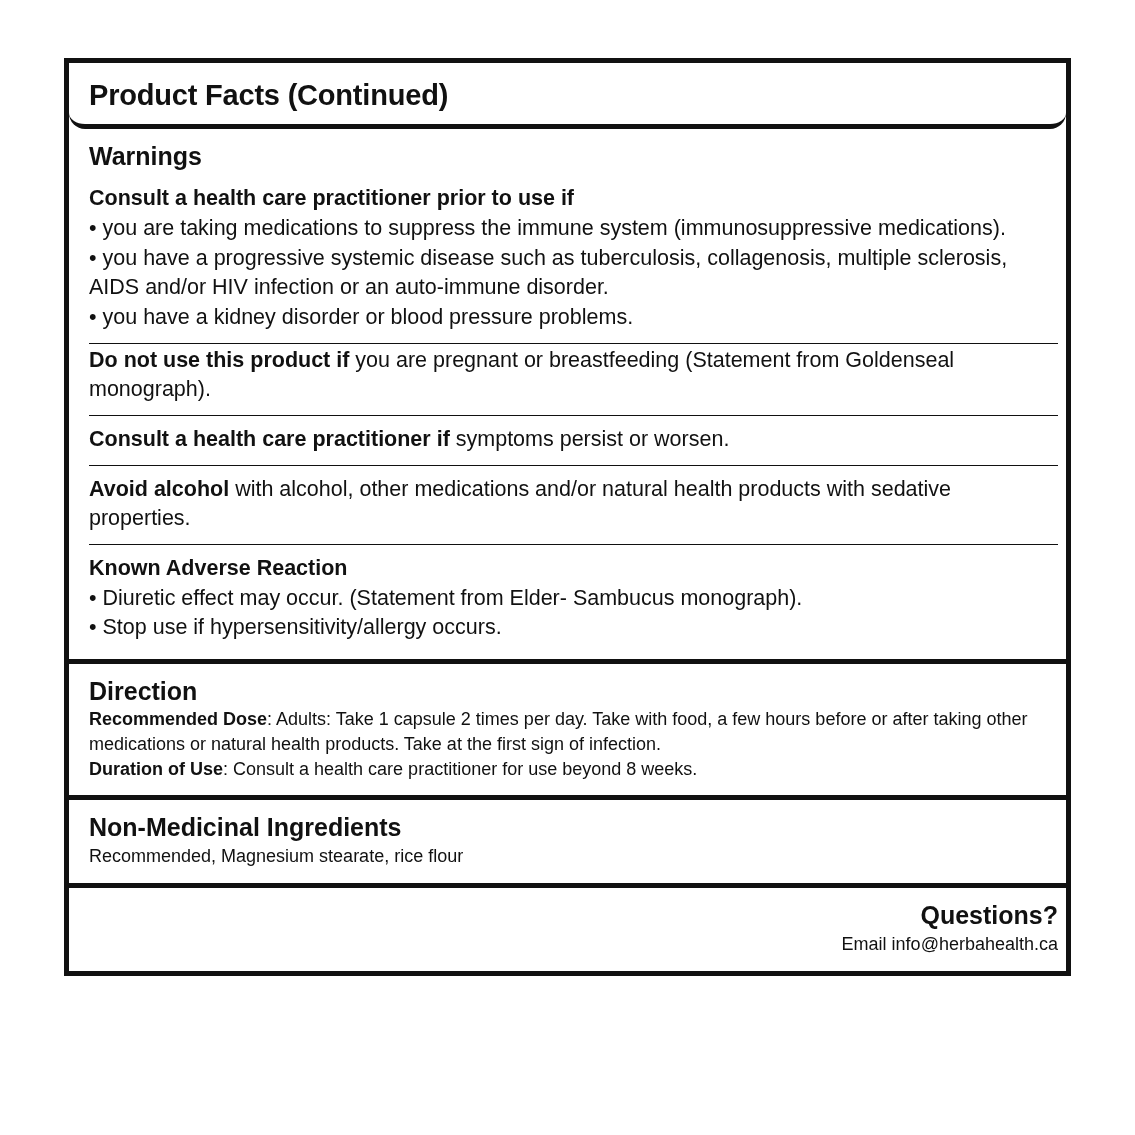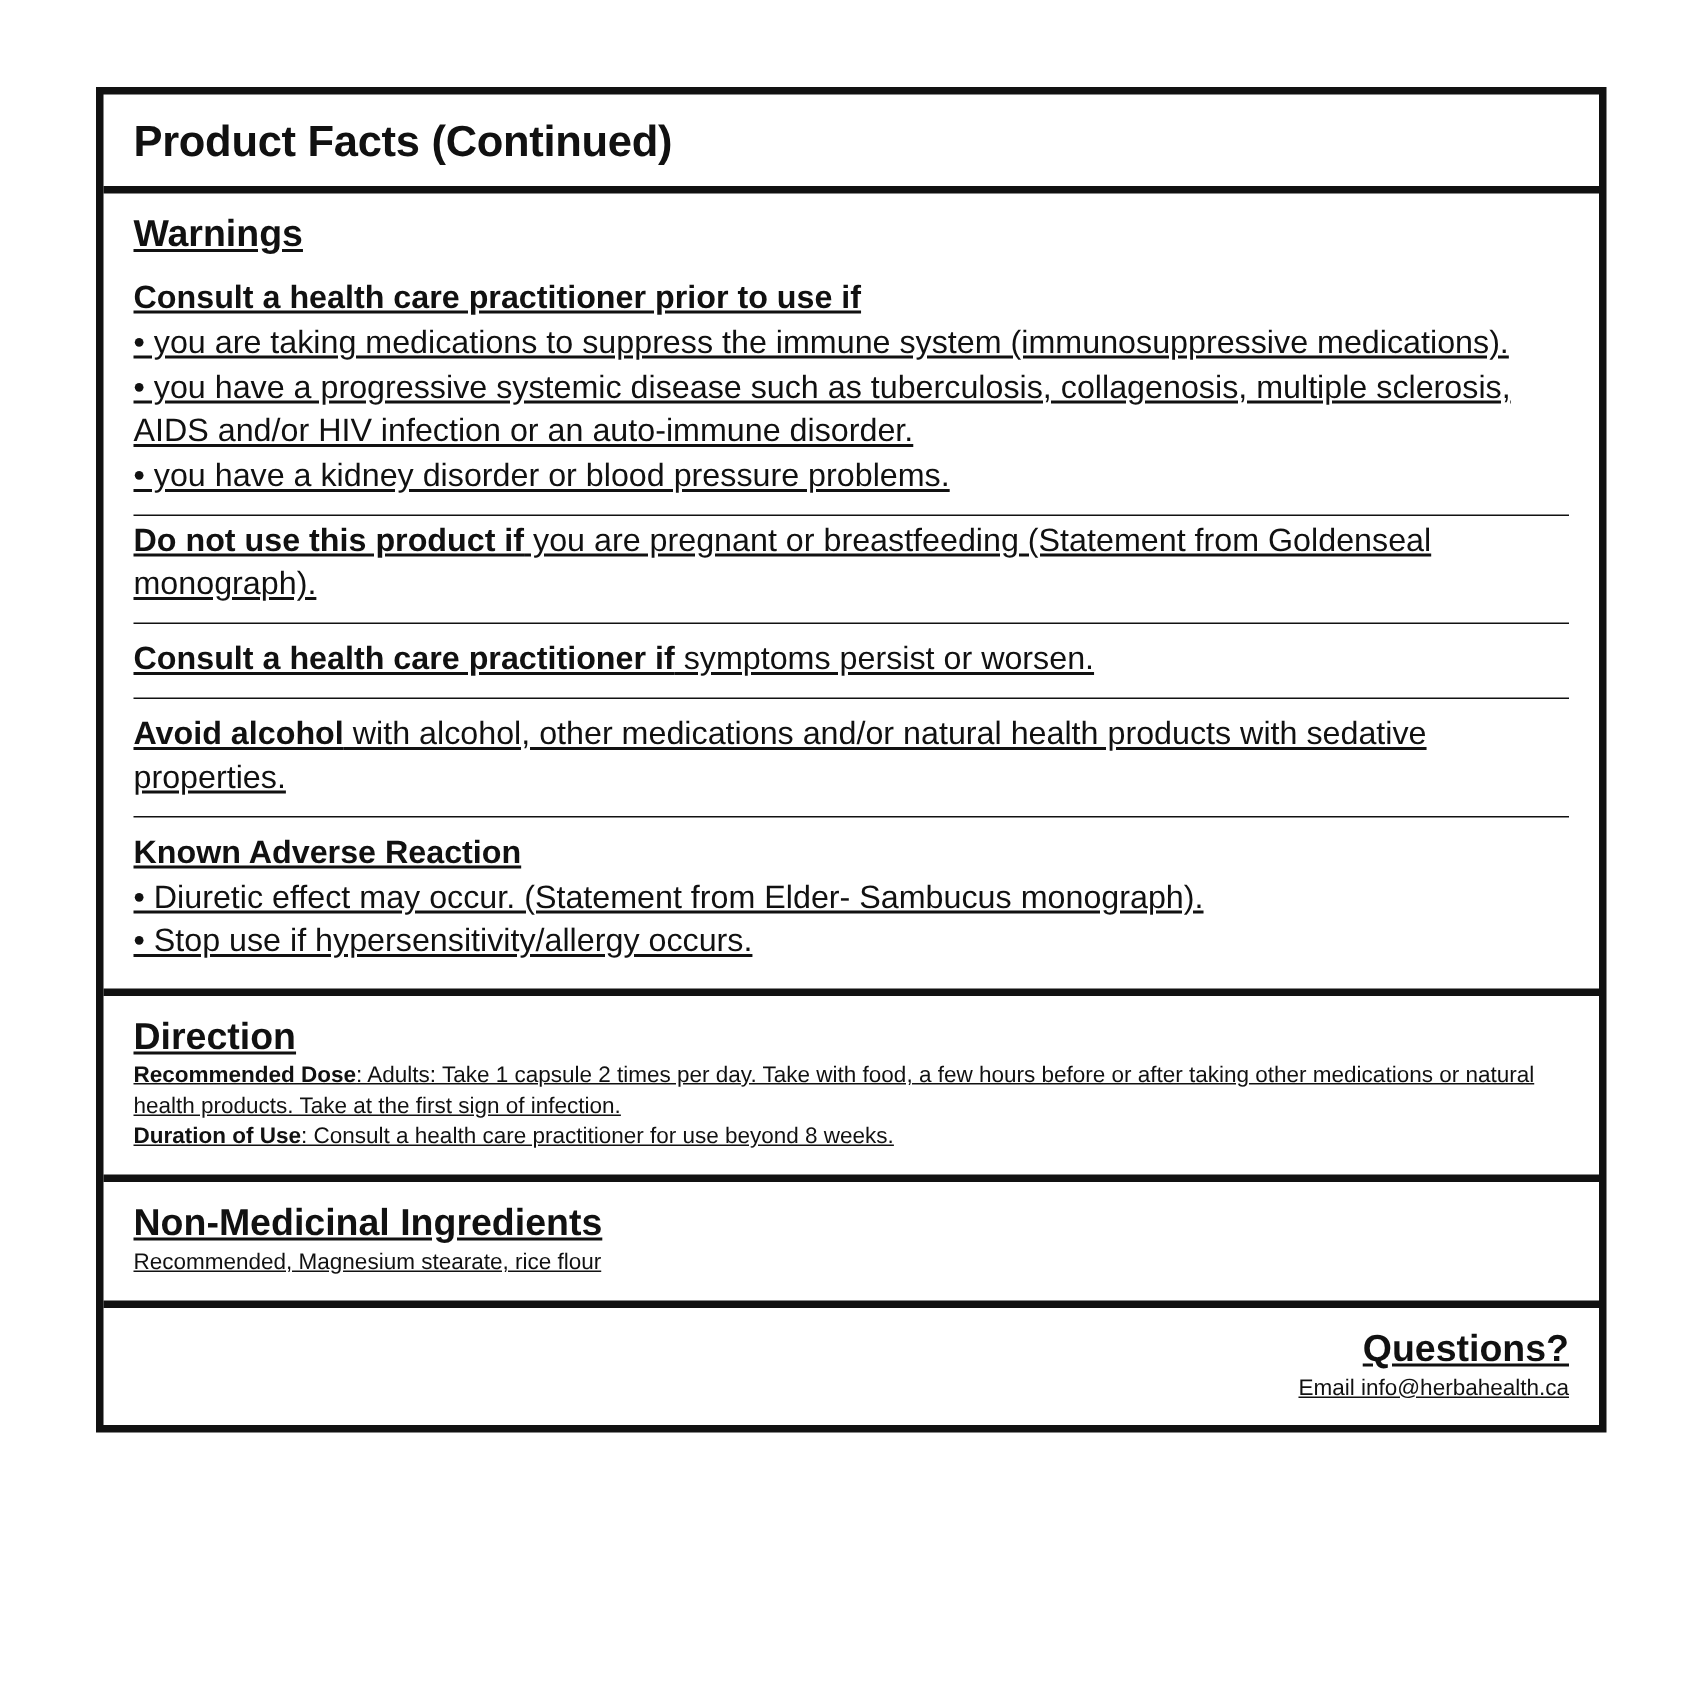--- a/index.html
+++ b/index.html
@@ -22,34 +22,34 @@
     width: 1007px;
     box-sizing: border-box;
     border: 5px solid #111111;
     background: #ffffff;
   }
 
   
   .header {
     padding: 16px 20px 12px 20px;
     border-bottom: 5px solid #111111;
+    border-radius: 16px;
   }
   .header h1 {
     margin: 0;
     font-size: 29px;
     font-weight: bold;
     letter-spacing: -0.2px;
     line-height: 1.15;
   }
 
   
   .section {
-    padding: 10px 20px 14px 20px;
+    padding: 10px 8px 14px 20px;
     border-bottom: 5px solid #111111;
-    text-decoration: underline;
   }
   .section:last-child {
     border-bottom: none;
     text-align: right;
   }
   .section-title {
     font-size: 25px;
     font-weight: bold;
     line-height: 1.2;
     margin: 2px 0 4px 0;
@@ -79,21 +79,21 @@
     font-weight: bold;
   }
   .bullet {
     font-size: 21.5px;
     line-height: 1.38;
   }
 
   .direction p,
   .nonmed p,
   .questions p {
-    font-size: 15px;
+    font-size: 18px;
     line-height: 1.38;
   }
   .nonmed .section-title,
   .questions .section-title {
     margin-bottom: 2px;
   }
   .direction .section-title {
     margin-bottom: 1px;
   }
 </style>

